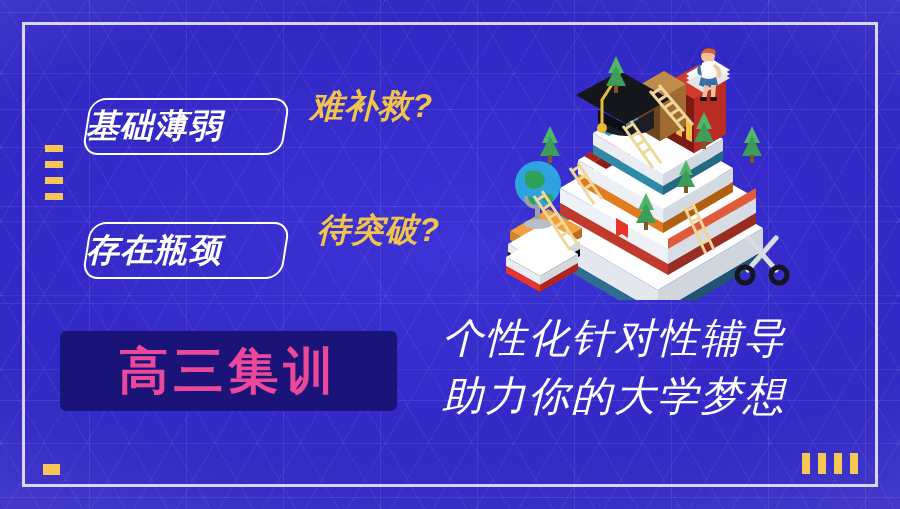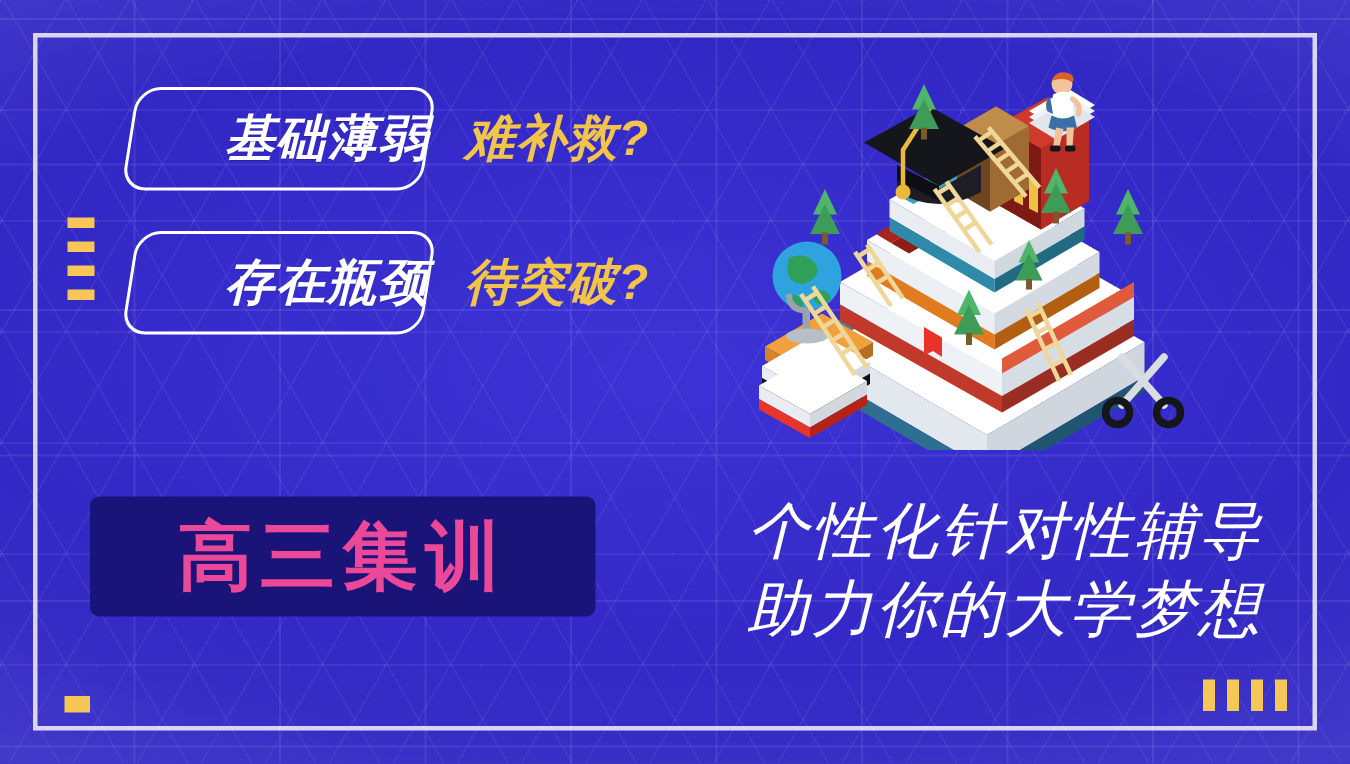--- a/index.html
+++ b/index.html
@@ -80,22 +80,22 @@
 
   
   .features{
     position:absolute; left:86px; top:58px;
     display:flex; flex-direction:column; gap:15px;
   }
   .feat-row{ display:flex; align-items:center; }
 
   .pill{
     position:relative;
-    width:200px; height:69px;
-    display:flex; align-items:center; justify-content:flex-end;
+    width:200px; height:57px;
+    display:flex; align-items:center; justify-content:flex-start;margin-top:40px;
   }
   .pill .pill-shape{
     position:absolute; inset:0;
     border:2.5px solid #ffffff;
     border-radius:16px;
     transform:skewX(-9deg);
   }
   .pill .pill-text{
     position:relative;
     color:#ffffff;
@@ -130,24 +130,24 @@
     color:#ec4899;
     font-size:50px;
     font-weight:bold;
     letter-spacing:5px;
     white-space:nowrap;
   }
 
   
   .slogan{
     position:absolute;
-    left:442px; top:328px;
+    left:442px; top:312px;
     width:400px;
-    display:flex; flex-direction:column; gap:0;
-    text-align:right;
+    display:flex; flex-direction:column; gap:6px;
+    text-align:left;
   }
   .slogan-line{
     color:#ffffff;
     font-size:41px;
     font-style:italic;
     font-weight:500;
     letter-spacing:2px;
     line-height:1.28;
     white-space:nowrap;
   }
@@ -193,21 +193,21 @@
 
     <div class="feat-row">
       <div class="pill">
         <span class="pill-shape"></span>
         <span class="pill-text">基础薄弱</span>
       </div>
       <span class="feat-q">难补救?</span>
     </div>
 
 
-    <div class="feat-row" style="margin-top:12px;">
+    <div class="feat-row" style="margin-top:12px;gap:7px;">
       <div class="pill">
         <span class="pill-shape"></span>
         <span class="pill-text">存在瓶颈</span>
       </div>
       <span class="feat-q">待突破?</span>
     </div>
 
   </div>
 
   <div class="badge">

